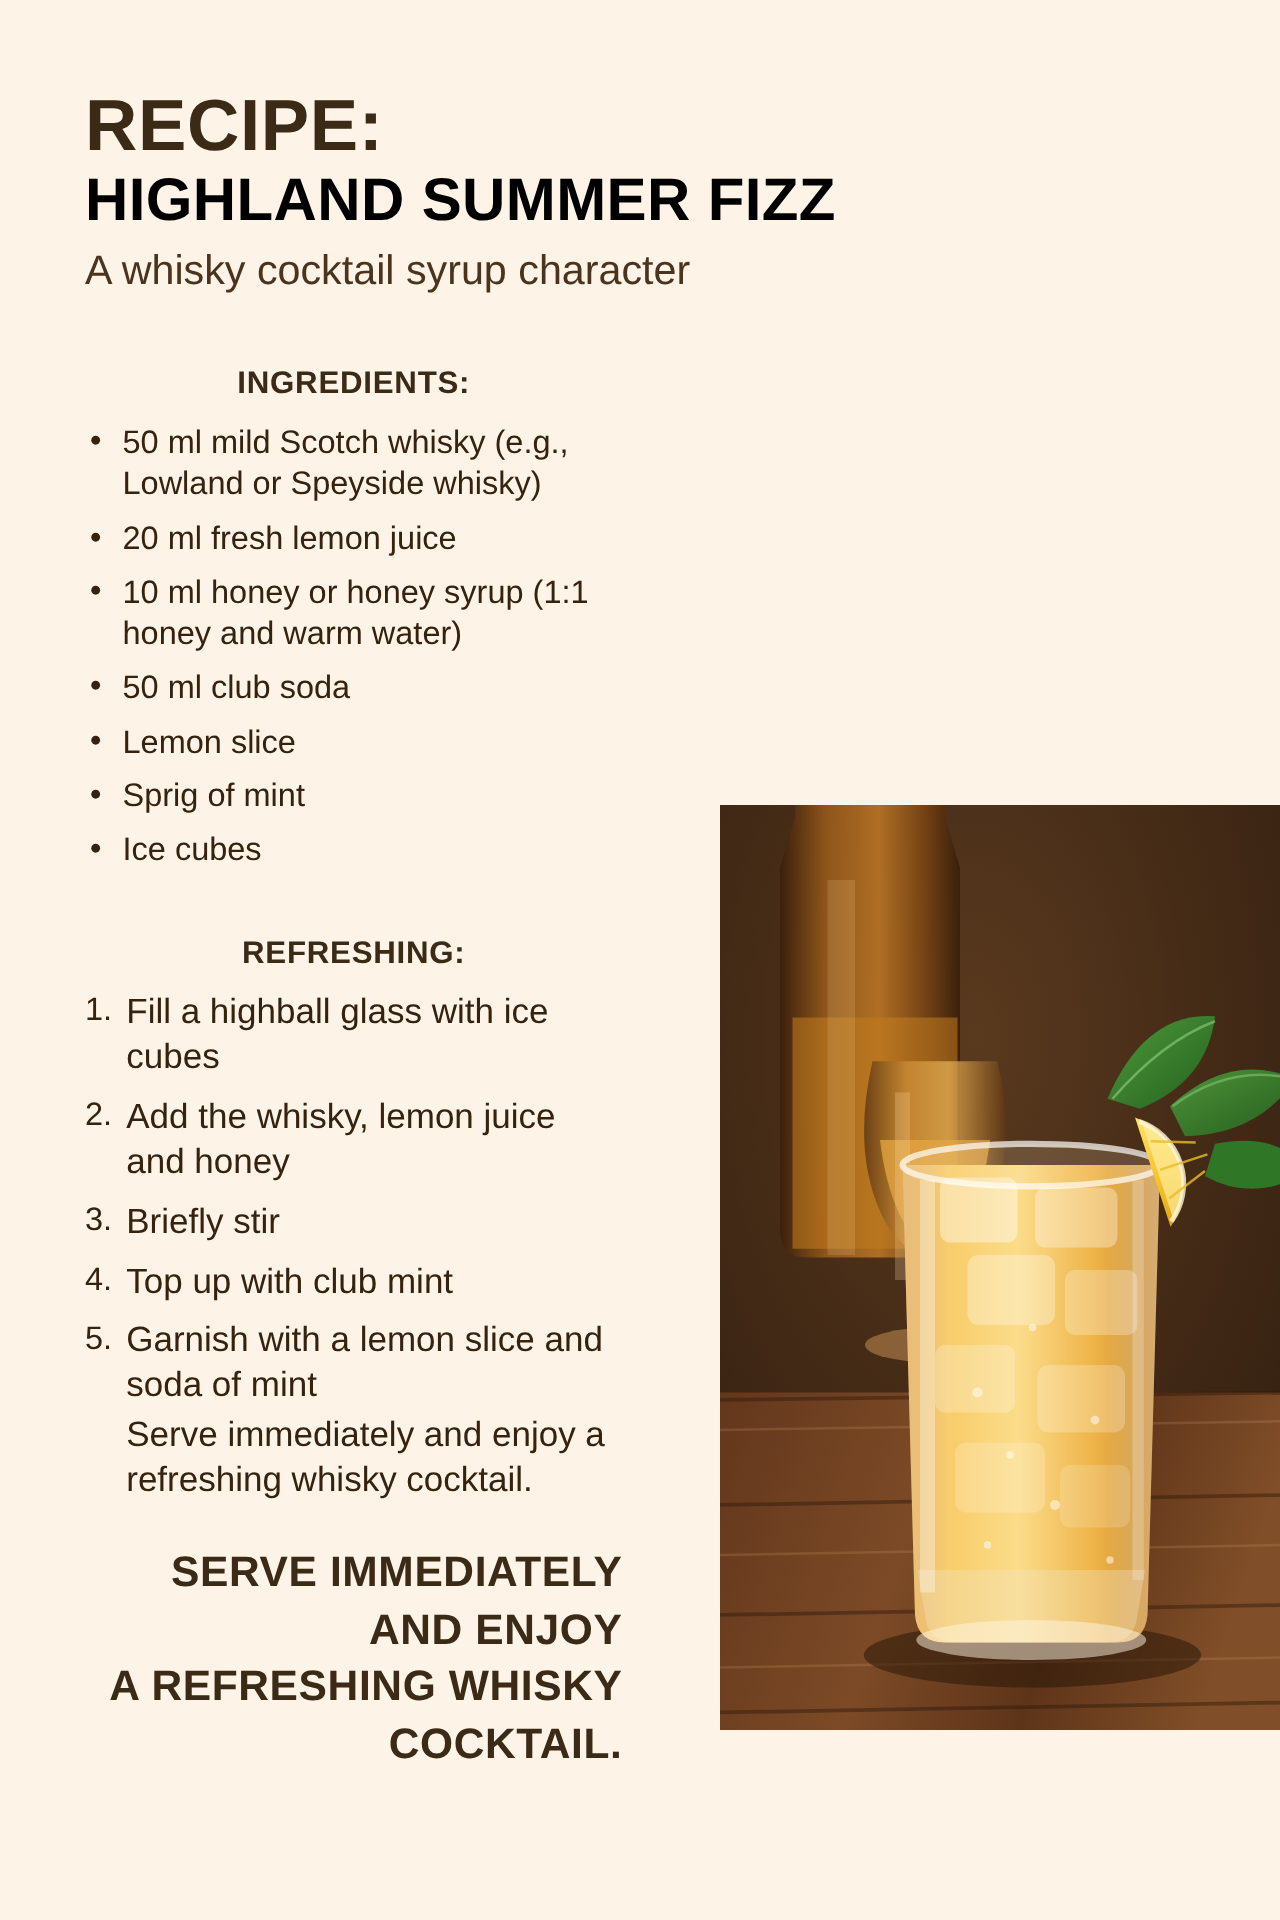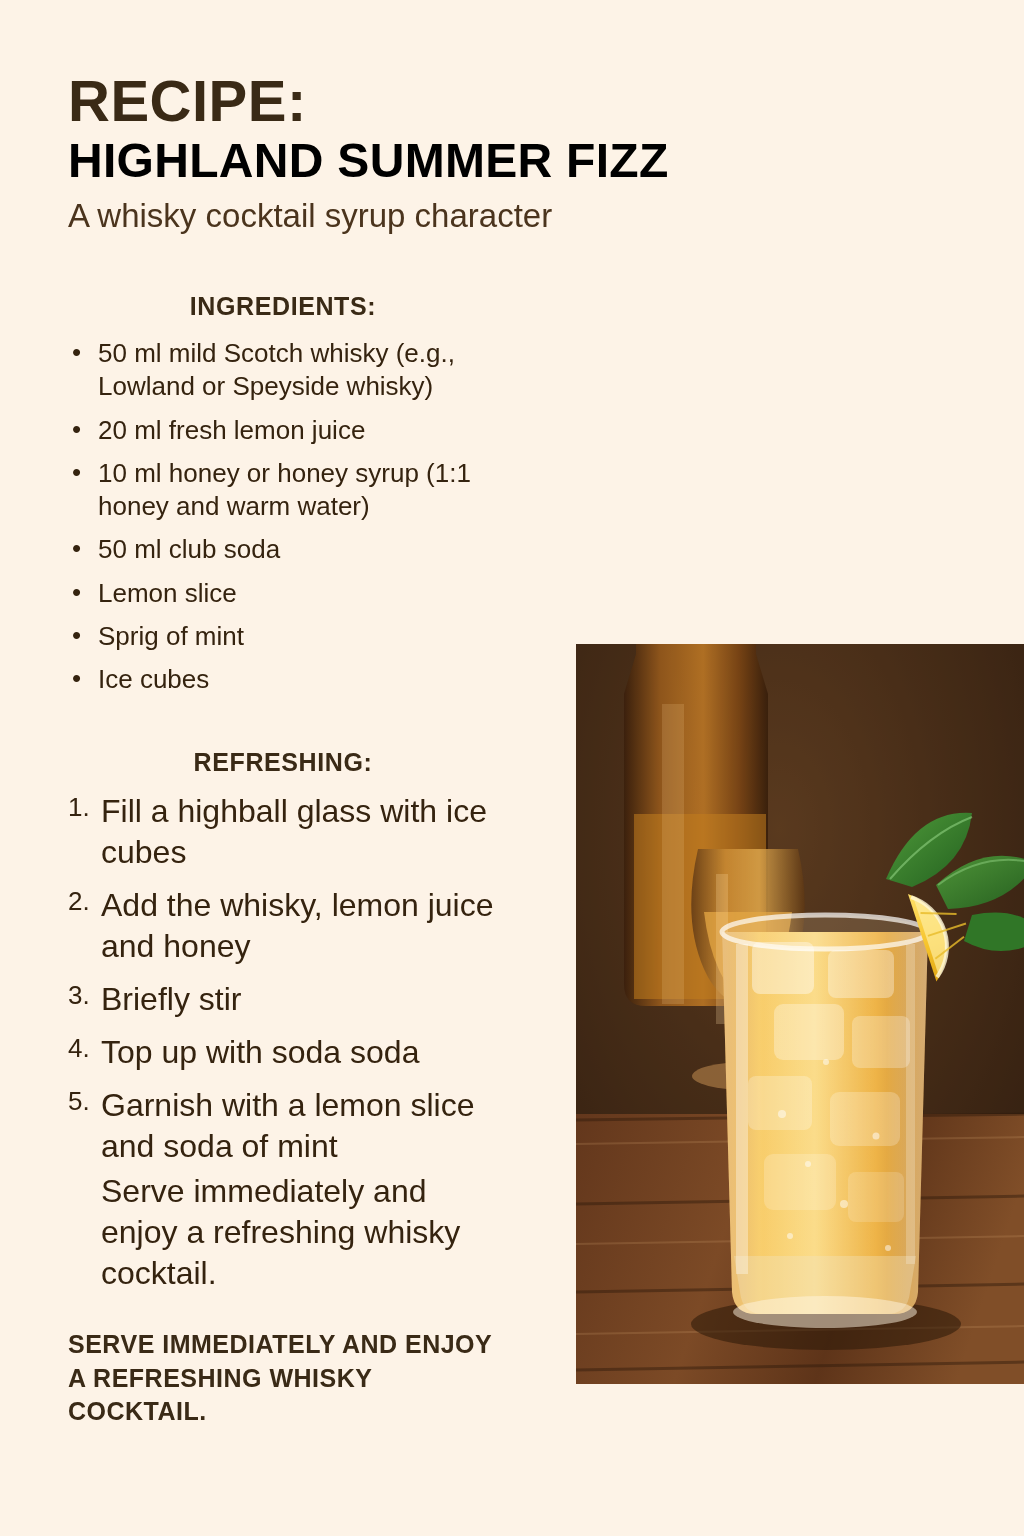--- a/index.html
+++ b/index.html
@@ -93,46 +93,47 @@
   }
   ol.prep {
     list-style: none;
     margin: 0;
     padding: 0;
     counter-reset: prepnum;
   }
   ol.prep li {
     position: relative;
     counter-increment: prepnum;
-    font-size: 32px;
+    font-size: 28px;
     line-height: 1.28;
     color: #35230f;
     padding-left: 33px;
     margin-bottom: 12px;
   }
   ol.prep li::before {
     content: counter(prepnum) ".";
     position: absolute;
     left: 0;
     top: 0;
     font-size: 26px;
     color: #35230f;
   }
   .prep-tail {
     display: block;
     margin-top: 4px;
   }
 
   .footer {
     margin-top: 34px;
-    font-size: 25px;
+    font-size: 34px;
     font-weight: bold;
     letter-spacing: 0.5px;
     line-height: 1.35;
     color: #3a2a16;
+    text-align: right;
   }
 
   
   .photo {
     position: absolute;
     left: 508px;
     top: 352px;
     width: 452px;
     height: 740px;
     overflow: hidden;
@@ -173,21 +174,21 @@
           <li>Ice cubes</li>
         </ul>
       </div>
 
       <div class="prep-block">
         <div class="section-heading">REFRESHING:</div>
         <ol class="prep">
           <li class="w-narrow">Fill a highball glass with ice cubes</li>
           <li style="max-width:620px">Add the whisky, lemon juice and honey</li>
           <li style="max-width:620px">Briefly stir</li>
-          <li style="max-width:620px">Top up with soda soda</li>
+          <li style="max-width:620px">Top up with club mint</li>
           <li style="max-width:880px">
             <span>Garnish with a lemon slice and soda of mint</span>
             <span class="prep-tail">Serve immediately and enjoy a refreshing whisky cocktail.</span>
           </li>
         </ol>
       </div>
 
       <div class="footer">
         <div>SERVE IMMEDIATELY AND ENJOY</div>
         <div>A REFRESHING WHISKY COCKTAIL.</div>

